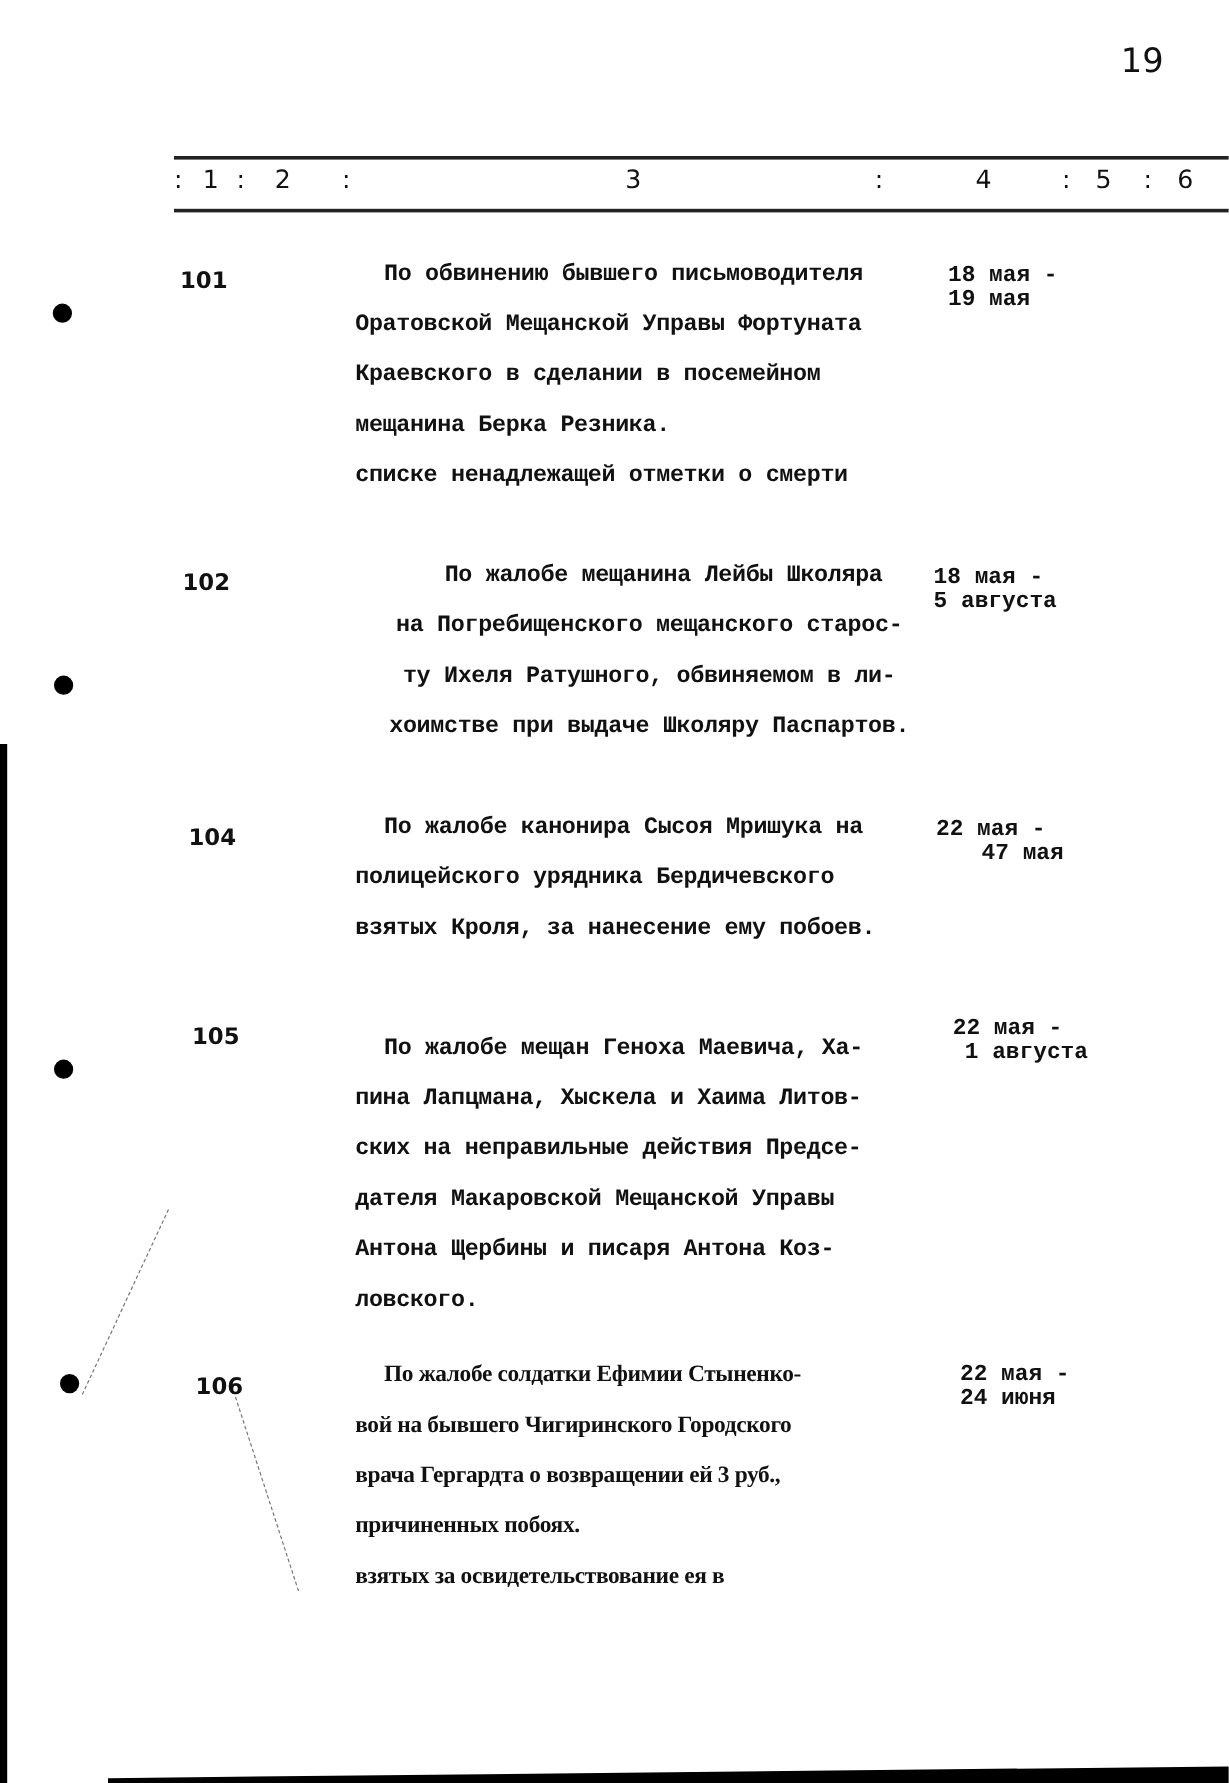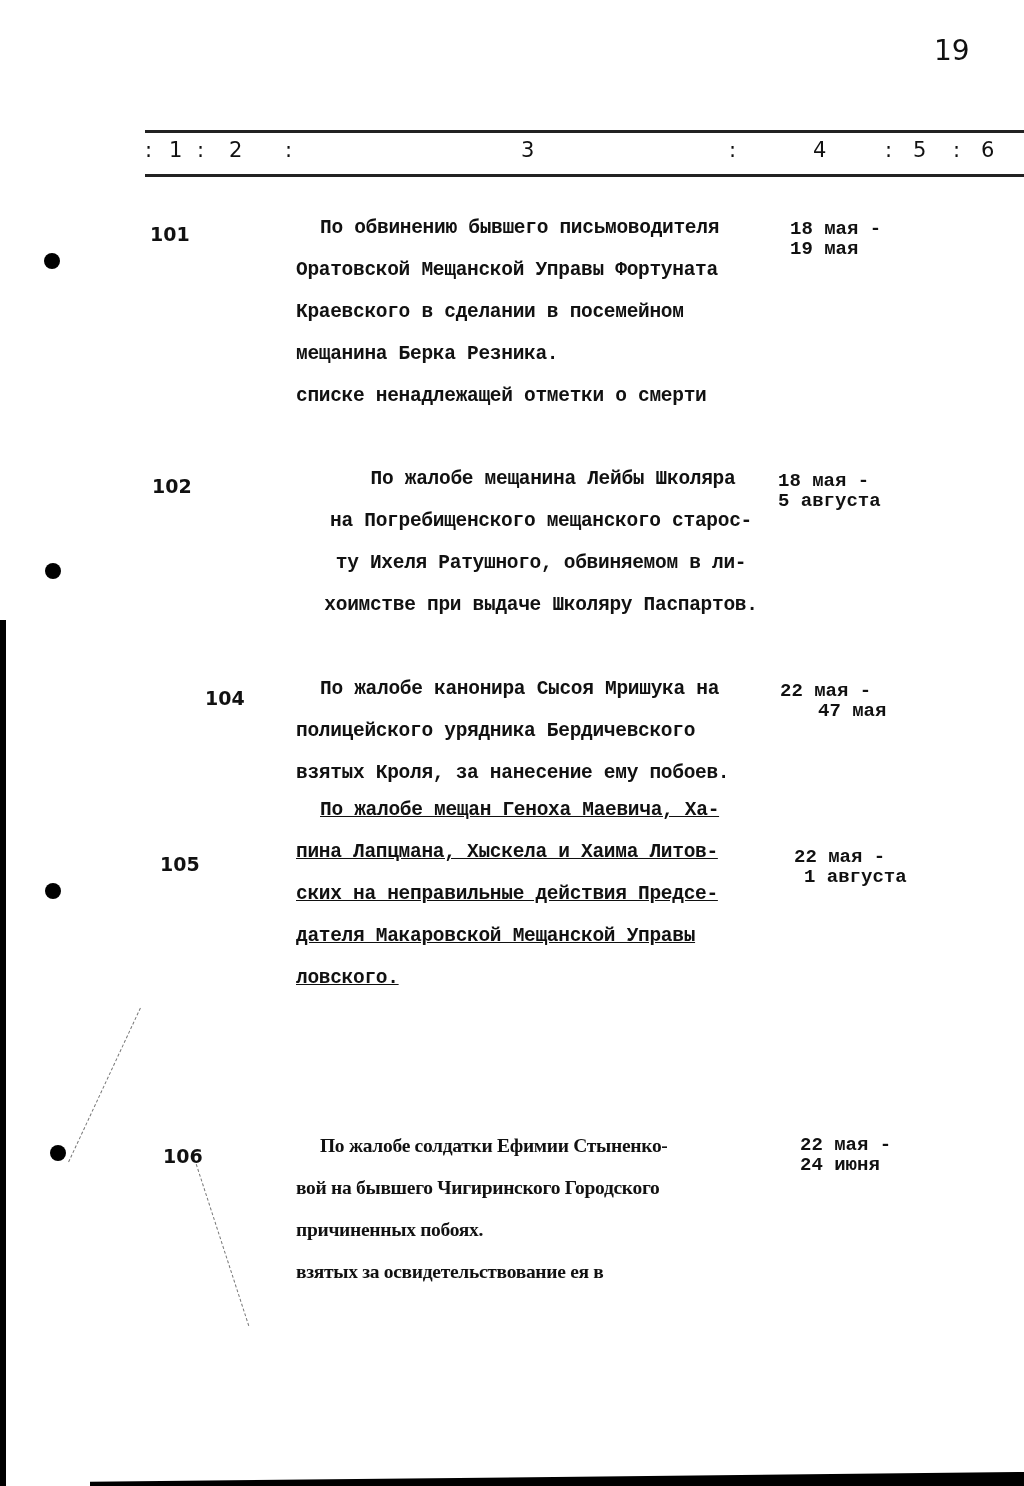--- a/index.html
+++ b/index.html
@@ -74,47 +74,49 @@
   <span class="line indent">По жалобе мещанина Лейбы Школяра</span>
   <span class="line">на Погребищенского мещанского старос-</span>
   <span class="line">ту Ихеля Ратушного, обвиняемом в ли-</span>
   <span class="line">хоимстве при выдаче Школяру Паспартов.</span>
 </div>
 <div class="entry-date" style="left:778px; top:471px;">
   <span>18 мая -</span>
   <span>5 августа</span>
 </div>
 
-<div class="row-num" style="left:157px; top:687px;margin-left:48px;">104</div>
+<div class="row-num" style="left:157px; top:687px;">104</div>
 <div class="entry-text" style="top:668px;">
   <span class="line indent">По жалобе канонира Сысоя Мришука на</span>
   <span class="line">полицейского урядника Бердичевского</span>
   <span class="line">взятых Кроля, за нанесение ему побоев.</span>
 </div>
 <div class="entry-date" style="left:780px; top:681px;">
   <span>22 мая -</span>
   <span style="padding-left:38px;">47 мая</span>
 </div>
 
 <div class="row-num" style="left:160px; top:853px;">105</div>
-<div class="entry-text" style="top:789px;text-decoration:underline;">
+<div class="entry-text" style="top:852px;">
   <span class="line indent">По жалобе мещан Геноха Маевича, Ха-</span>
   <span class="line">пина Лапцмана, Хыскела и Хаима Литов-</span>
   <span class="line">ских на неправильные действия Предсе-</span>
   <span class="line">дателя Макаровской Мещанской Управы</span>
+  <span class="line">Антона Щербины и писаря Антона Коз-</span>
   <span class="line">ловского.</span>
 </div>
 <div class="entry-date" style="left:794px; top:847px;">
   <span>22 мая -</span>
   <span style="padding-left:10px;">1 августа</span>
 </div>
 
 <div class="row-num" style="left:163px; top:1145px;">106</div>
 <div class="entry-text" style="top:1125px;font-family:Liberation Serif, serif;">
   <span class="line indent">По жалобе солдатки Ефимии Стыненко-</span>
   <span class="line">вой на бывшего Чигиринского Городского</span>
+  <span class="line">врача Гергардта о возвращении ей 3 руб.,</span>
   <span class="line">причиненных побоях.</span>
   <span class="line">взятых за освидетельствование ея в</span>
 </div>
 <div class="entry-date" style="left:800px; top:1135px;">
   <span>22 мая -</span>
   <span>24 июня</span>
 </div>
 
 </body></html>

